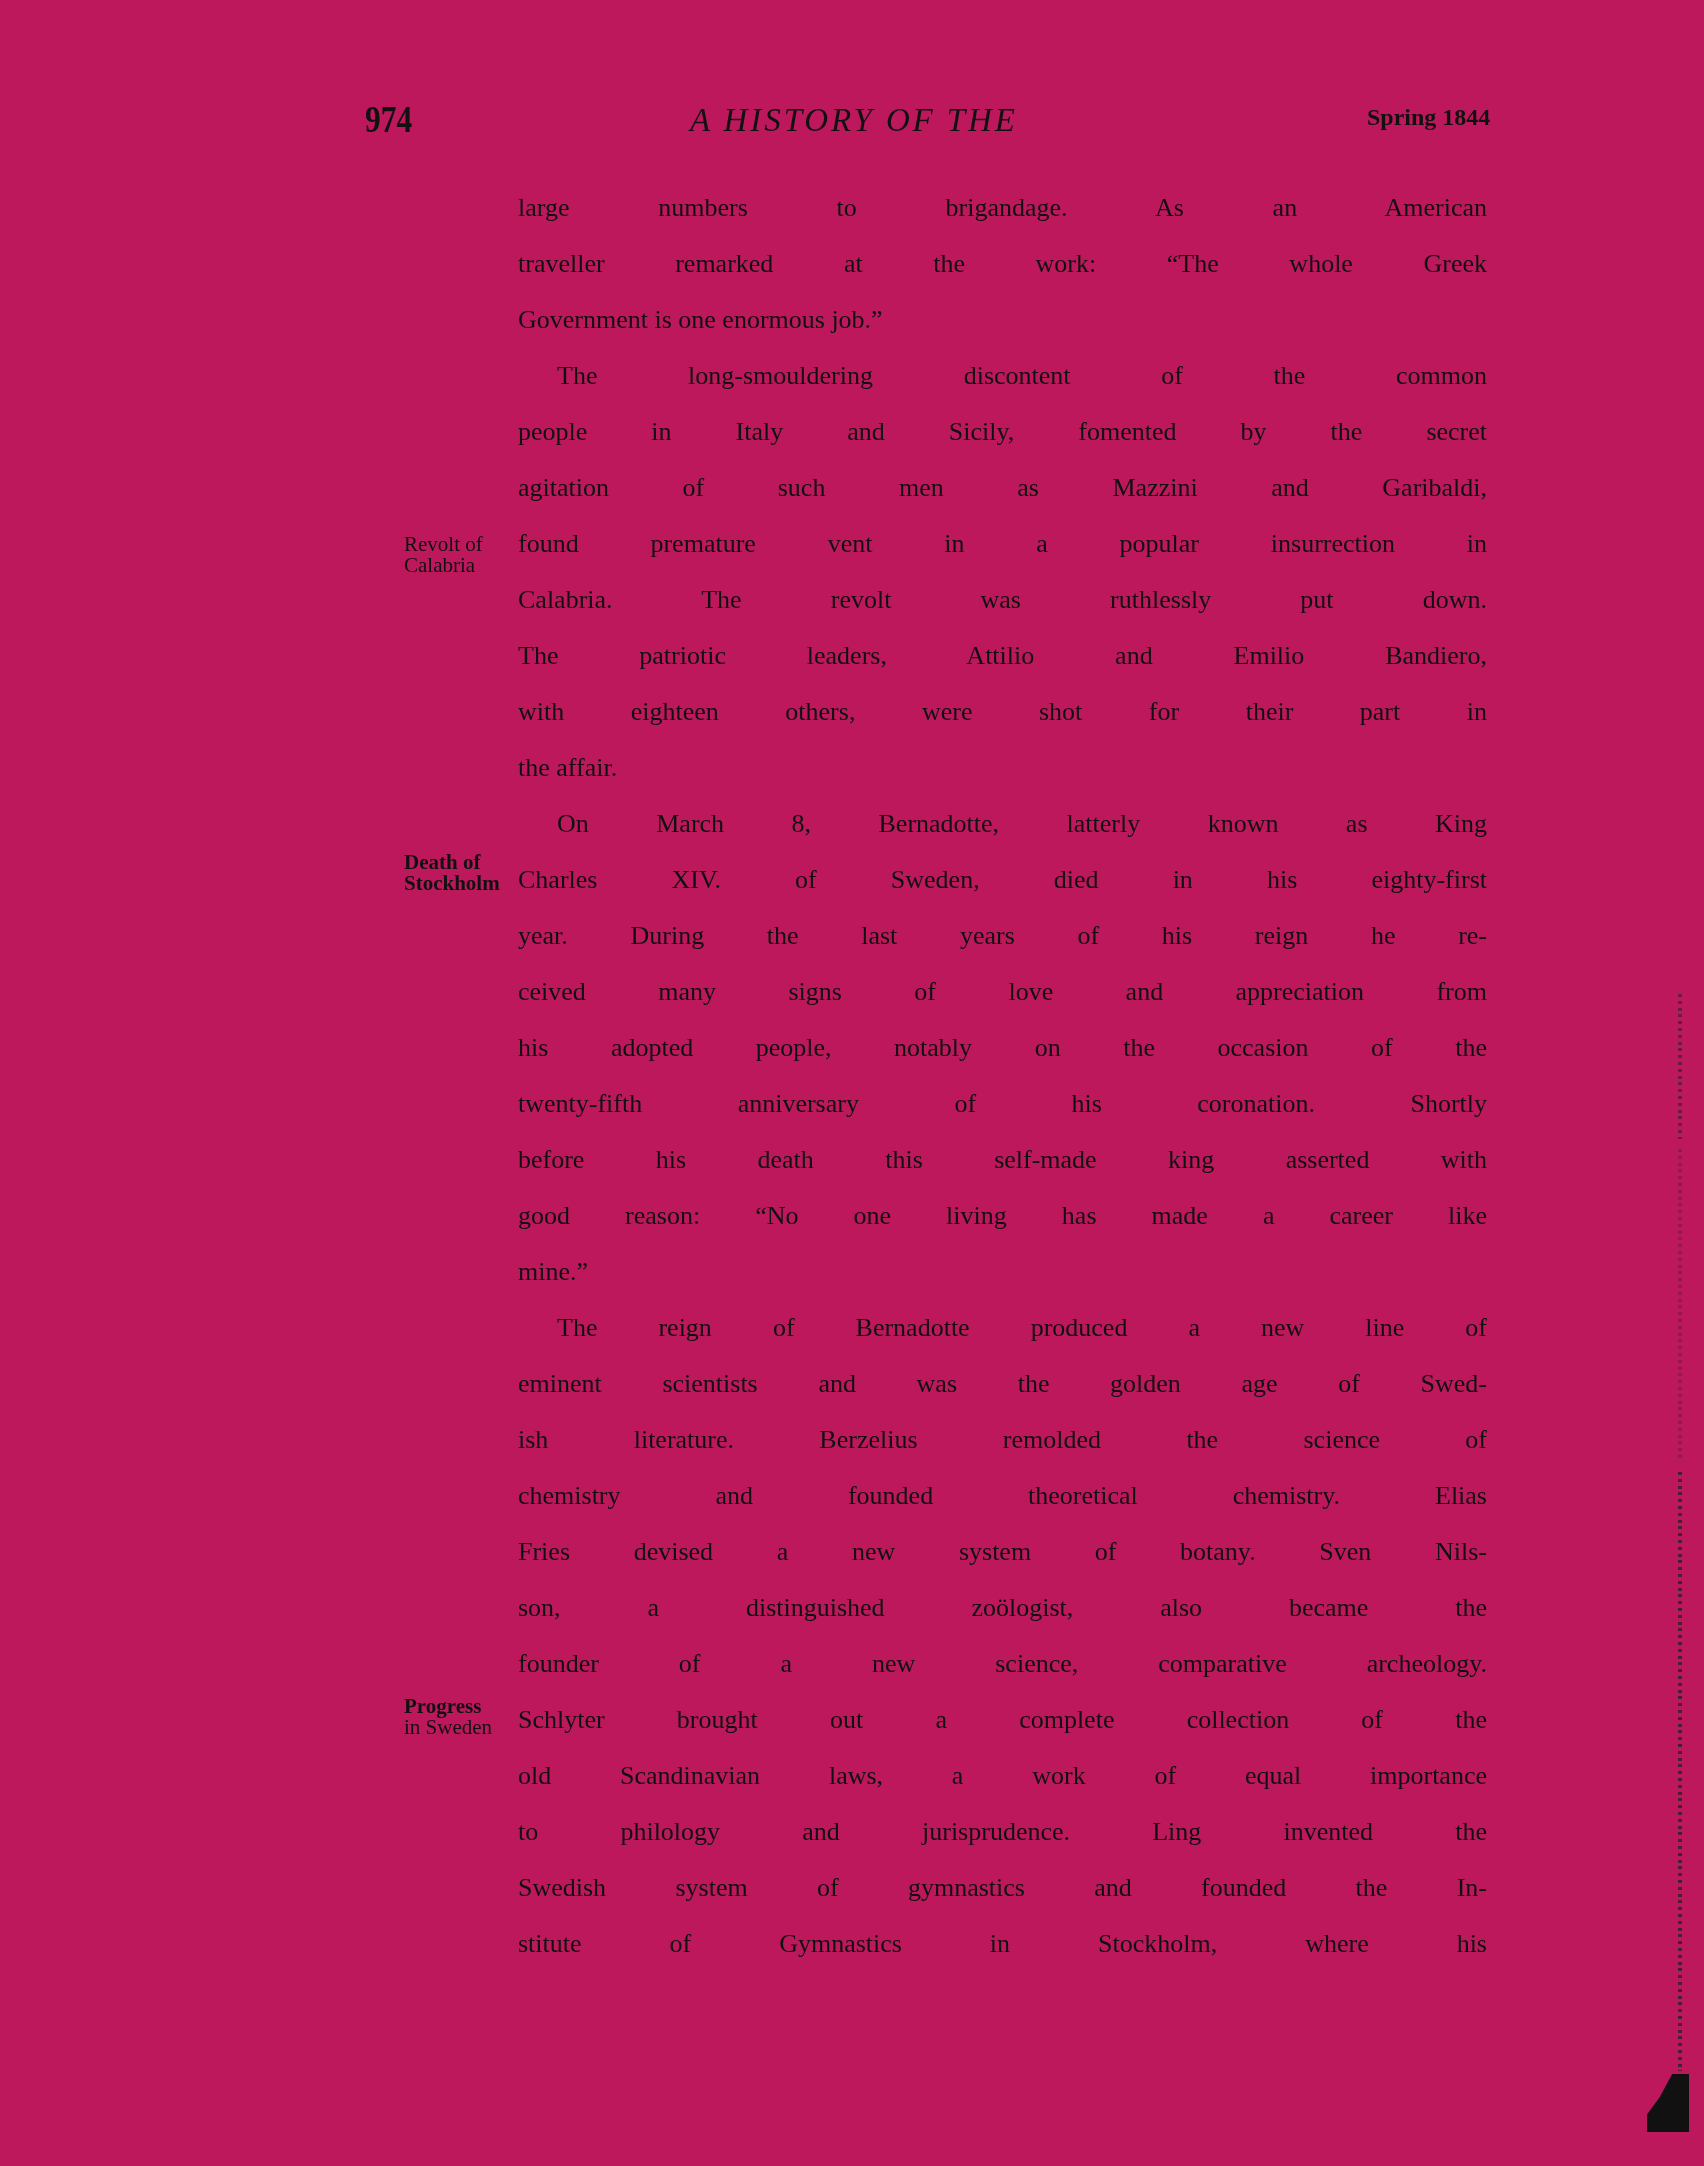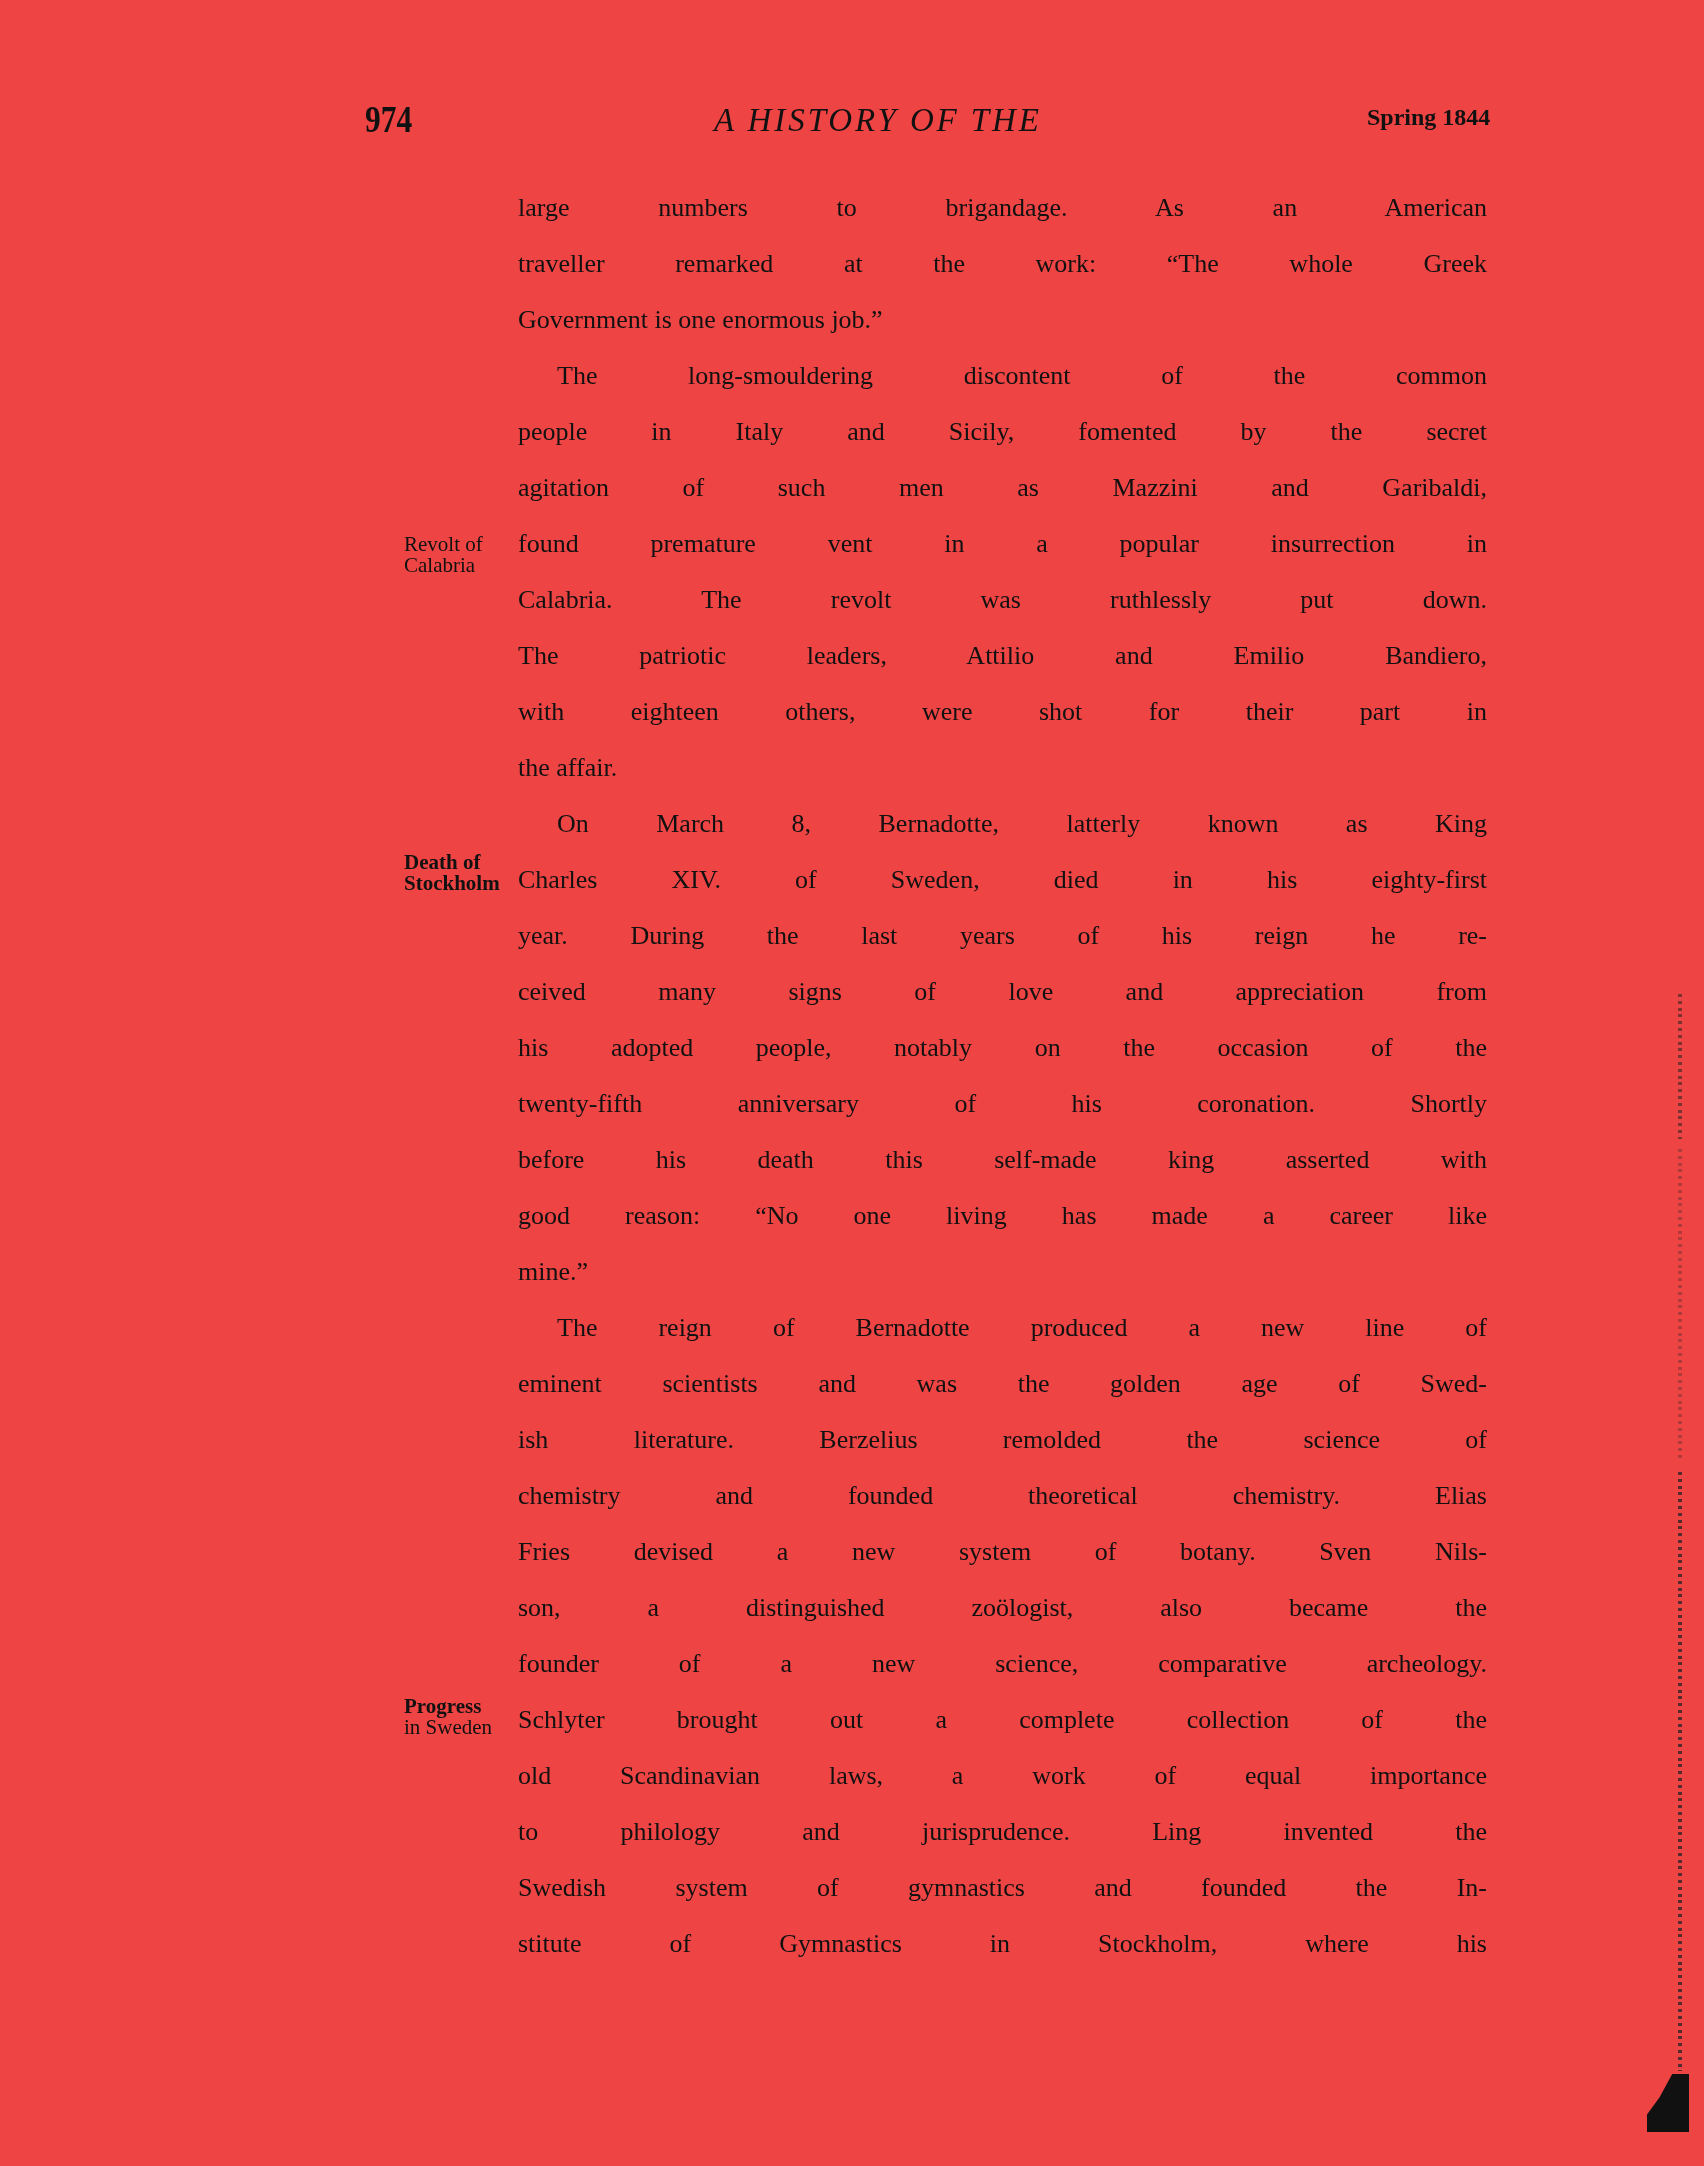--- a/index.html
+++ b/index.html
@@ -1,20 +1,20 @@
 <!DOCTYPE html>
 <html><head>
 <meta charset="utf-8">
 <style>
   html, body { margin: 0; padding: 0; background: #ffffff; }
   body { width: 1704px; height: 2167px; position: relative; overflow: hidden; }
-  .page { position: absolute; left: 0; top: 0; width: 1704px; height: 2167px; background: #ef4444; color: #111; }
+  .page { position: absolute; left: 0; top: 0; width: 1704px; height: 2167px; background: #be185d; color: #111; }
   .hdr { position: absolute; top: 97px; font-family: "Liberation Serif", "DejaVu Serif", serif; color: #111; }
   .hdr-num { left: 365px; font-size: 37px; font-weight: bold; transform: scaleX(0.85); transform-origin: left; top: 98px; }
-  .hdr-title { left: 714px; font-size: 33px; font-style: italic; letter-spacing: 2.9px; top: 102px; }
+  .hdr-title { left: 690px; font-size: 33px; font-style: italic; letter-spacing: 2.9px; top: 102px; }
   .hdr-date { left: 1367px; font-size: 24px; font-weight: bold; top: 104px; }
   .body-col {
     position: absolute; left: 518px; top: 180px; width: 969px;
     font-family: "Liberation Serif", "DejaVu Serif", serif;
     font-size: 26px; line-height: 56px; color: #111;
   }
   .ln { display: block; height: 56px; white-space: nowrap; text-align: justify; text-align-last: justify; }
   .ln.last { text-align-last: left; }
   .ln.indent { padding-left: 39px; }
   .note {

